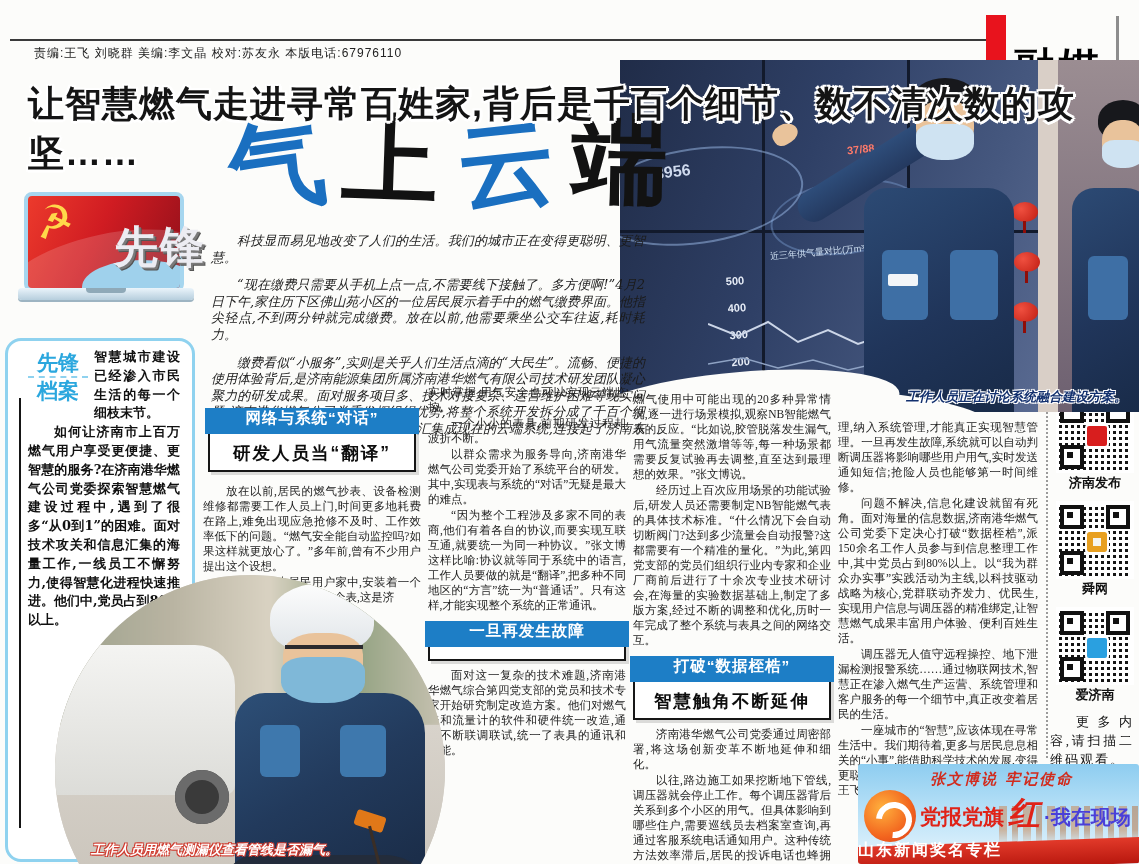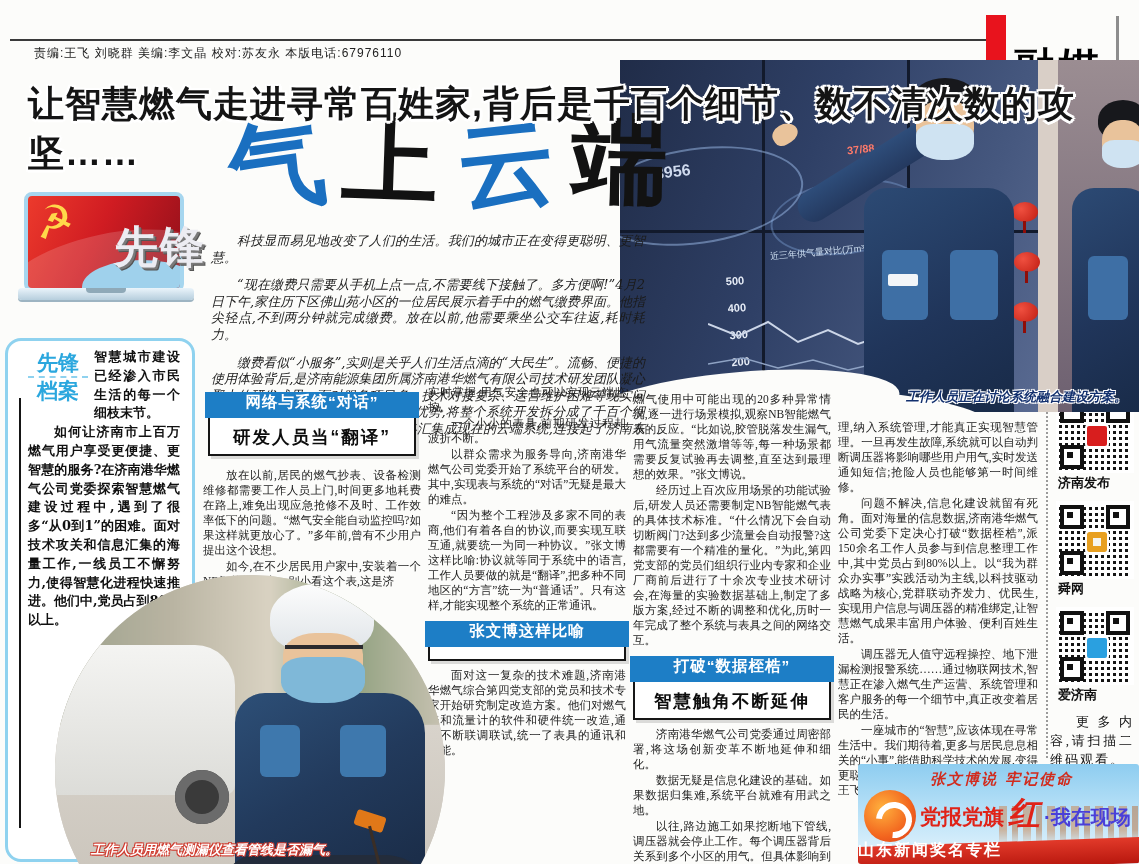--- a/index.html
+++ b/index.html
@@ -105,34 +105,34 @@
   .p2-tool{position:absolute;left:300px;top:238px;width:30px;height:16px;background:#e07818;border-radius:3px;transform:rotate(18deg);}
   .p2-wand{position:absolute;left:322px;top:250px;width:3px;height:74px;background:#3a2e26;transform:rotate(-14deg);}
   .p2-caption{position:absolute;left:36px;top:266px;width:330px;font:bold italic 13px "DejaVu Serif",serif;color:#fff;
     text-shadow:-1px -1px 0 #d03a2e,1px -1px 0 #d03a2e,-1px 1px 0 #d03a2e,1px 1px 0 #d03a2e;}
   
   .col{z-index:2;}
   .col p{margin:0;font:11.5px/15px "Liberation Serif",serif;color:#1c1c1c;text-align:justify;}
   .col p.ind{text-indent:2em;}
   .col p + p{margin-top:1px;}
   .frag{text-align:right;white-space:pre-line;}
-  .headbox{position:relative;margin:0 auto;border:2px solid #161616;background:#fff;padding:30px 4px 5px;
+  .headbox{position:relative;margin:16px auto;border:2px solid #161616;background:#fff;padding:30px 4px 5px;
     text-align:center;box-shadow:3px 3px 0 rgba(120,120,120,.25);}
   .kicker{position:absolute;top:-3px;left:-5px;right:-5px;height:26px;line-height:26px;background:#1d7ec6;
     color:#fff;font:bold 15.5px "Liberation Sans",sans-serif;letter-spacing:1px;}
   .htitle{font:bold 17.5px "Liberation Sans",sans-serif;color:#0d0d0d;letter-spacing:2px;}
   .hb-spacer{margin:9px 0 7px;}
   #col1{left:203px;top:393px;width:218px;}
   #col1 .headbox{width:196px;margin-bottom:12px;}
   #col2{left:428px;top:385px;width:198px;}
   #col3{left:633px;top:392px;width:198px;}
   #col4{left:838px;top:420px;width:200px;}
   
   .qr-sep{left:1046px;top:396px;height:362px;width:0;border-left:2px dotted #9a9a9a;}
-  .qr-item{left:1058px;width:74px;text-align:left;}
+  .qr-item{left:1058px;width:74px;text-align:center;}
   .qr{position:relative;width:72px;height:72px;margin:0 auto;
     background:repeating-linear-gradient(0deg,#141414 0 3px,#fff 3px 6px),repeating-linear-gradient(90deg,#141414 0 3px,#fff 3px 6px);
     background-blend-mode:lighten;outline:3px solid #fff;}
   .qr-m{position:absolute;width:16px;height:16px;border:4px solid #111;background:#fff;}
   .qr-m::after{content:"";position:absolute;left:3px;top:3px;width:6px;height:6px;background:#111;}
   .m-tl{left:1px;top:1px;} .m-tr{right:1px;top:1px;} .m-bl{left:1px;bottom:1px;}
   .qr-logo{position:absolute;left:26px;top:26px;width:20px;height:20px;border-radius:4px;border:2px solid #fff;}
   .qr-label{margin-top:4px;font:bold 13px "Liberation Serif",serif;color:#111;}
   .qr-note{left:1050px;top:712px;width:84px;font:13px/19px "Liberation Serif",serif;color:#111;
     text-align:justify;text-indent:2em;letter-spacing:2px;}
@@ -283,35 +283,34 @@
 过这个表,不仅
 用气情况</p>
   </div>
 
   <div class="abs col" id="col2">
     <p>实时掌握,用气安全也可以实现云端监控。</p>
     <p class="ind">一个小小的表具,前期研发过程却波折不断。</p>
     <p class="ind">以群众需求为服务导向,济南港华燃气公司党委开始了系统平台的研发。其中,实现表与系统的“对话”无疑是最大的难点。</p>
     <p class="ind">“因为整个工程涉及多家不同的表商,他们有着各自的协议,而要实现互联互通,就要统一为同一种协议。”张文博这样比喻:协议就等同于系统中的语言,工作人员要做的就是“翻译”,把多种不同地区的“方言”统一为“普通话”。只有这样,才能实现整个系统的正常通讯。</p>
     <div class="headbox hb-spacer">
-      <div class="kicker">张文博这样比喻</div>
+      <div class="kicker">一旦再发生故障</div>
     </div>
     <p class="ind">面对这一复杂的技术难题,济南港华燃气综合第四党支部的党员和技术专家开始研究制定改造方案。他们对燃气表和流量计的软件和硬件统一改造,通过不断联调联试,统一了表具的通讯和功能。</p>
 
   </div>
 
   <div class="abs col" id="col3">
     <p>燃气使用中可能出现的20多种异常情况,逐一进行场景模拟,观察NB智能燃气表的反应。“比如说,胶管脱落发生漏气,用气流量突然激增等等,每一种场景都需要反复试验再去调整,直至达到最理想的效果。”张文博说。</p>
     <p class="ind">经历过上百次应用场景的功能试验后,研发人员还需要制定NB智能燃气表的具体技术标准。“什么情况下会自动切断阀门?达到多少流量会自动报警?这都需要有一个精准的量化。”为此,第四党支部的党员们组织行业内专家和企业厂商前后进行了十余次专业技术研讨会,在海量的实验数据基础上,制定了多版方案,经过不断的调整和优化,历时一年完成了整个系统与表具之间的网络交互。</p>
     <div class="headbox hb-spacer">
       <div class="kicker">打破“数据桎梏”</div>
       <div class="htitle">智慧触角不断延伸</div>
     </div>
     <p class="ind">济南港华燃气公司党委通过周密部署,将这场创新变革不断地延伸和细化。</p>
-    <p class="ind">数据无疑是信息化建设的基础。如果数据归集难,系统平台就难有用武之地。</p>
     <p class="ind">以往,路边施工如果挖断地下管线,调压器就会停止工作。每个调压器背后关系到多个小区的用气。但具体影响到哪些住户,需要巡线员去档案室查询,再通过客服系统电话通知用户。这种传统方法效率滞后,居民的投诉电话也蜂拥而至。</p>
 
   </div>
 
   <div class="abs col" id="col4">
     <p>理,纳入系统管理,才能真正实现智慧管理。一旦再发生故障,系统就可以自动判断调压器将影响哪些用户用气,实时发送通知短信;抢险人员也能够第一时间维修。</p>
     <p class="ind">问题不解决,信息化建设就留有死角。面对海量的信息数据,济南港华燃气公司党委下定决心打破“数据桎梏”,派150余名工作人员参与到信息整理工作中,其中党员占到80%以上。以“我为群众办实事”实践活动为主线,以科技驱动战略为核心,党群联动齐发力、优民生,实现用户信息与调压器的精准绑定,让智慧燃气成果丰富用户体验、便利百姓生活。</p>
     <p class="ind">调压器无人值守远程操控、地下泄漏检测报警系统……通过物联网技术,智慧正在渗入燃气生产运营、系统管理和客户服务的每一个细节中,真正改变着居民的生活。</p>
     <p class="ind">一座城市的“智慧”,应该体现在寻常生活中。我们期待着,更多与居民息息相关的“小事”,能借助科学技术的发展,变得更聪明、更智慧。(济南日报融媒报道组 王飞 赵晓明 鲁婧)</p>
   </div>

